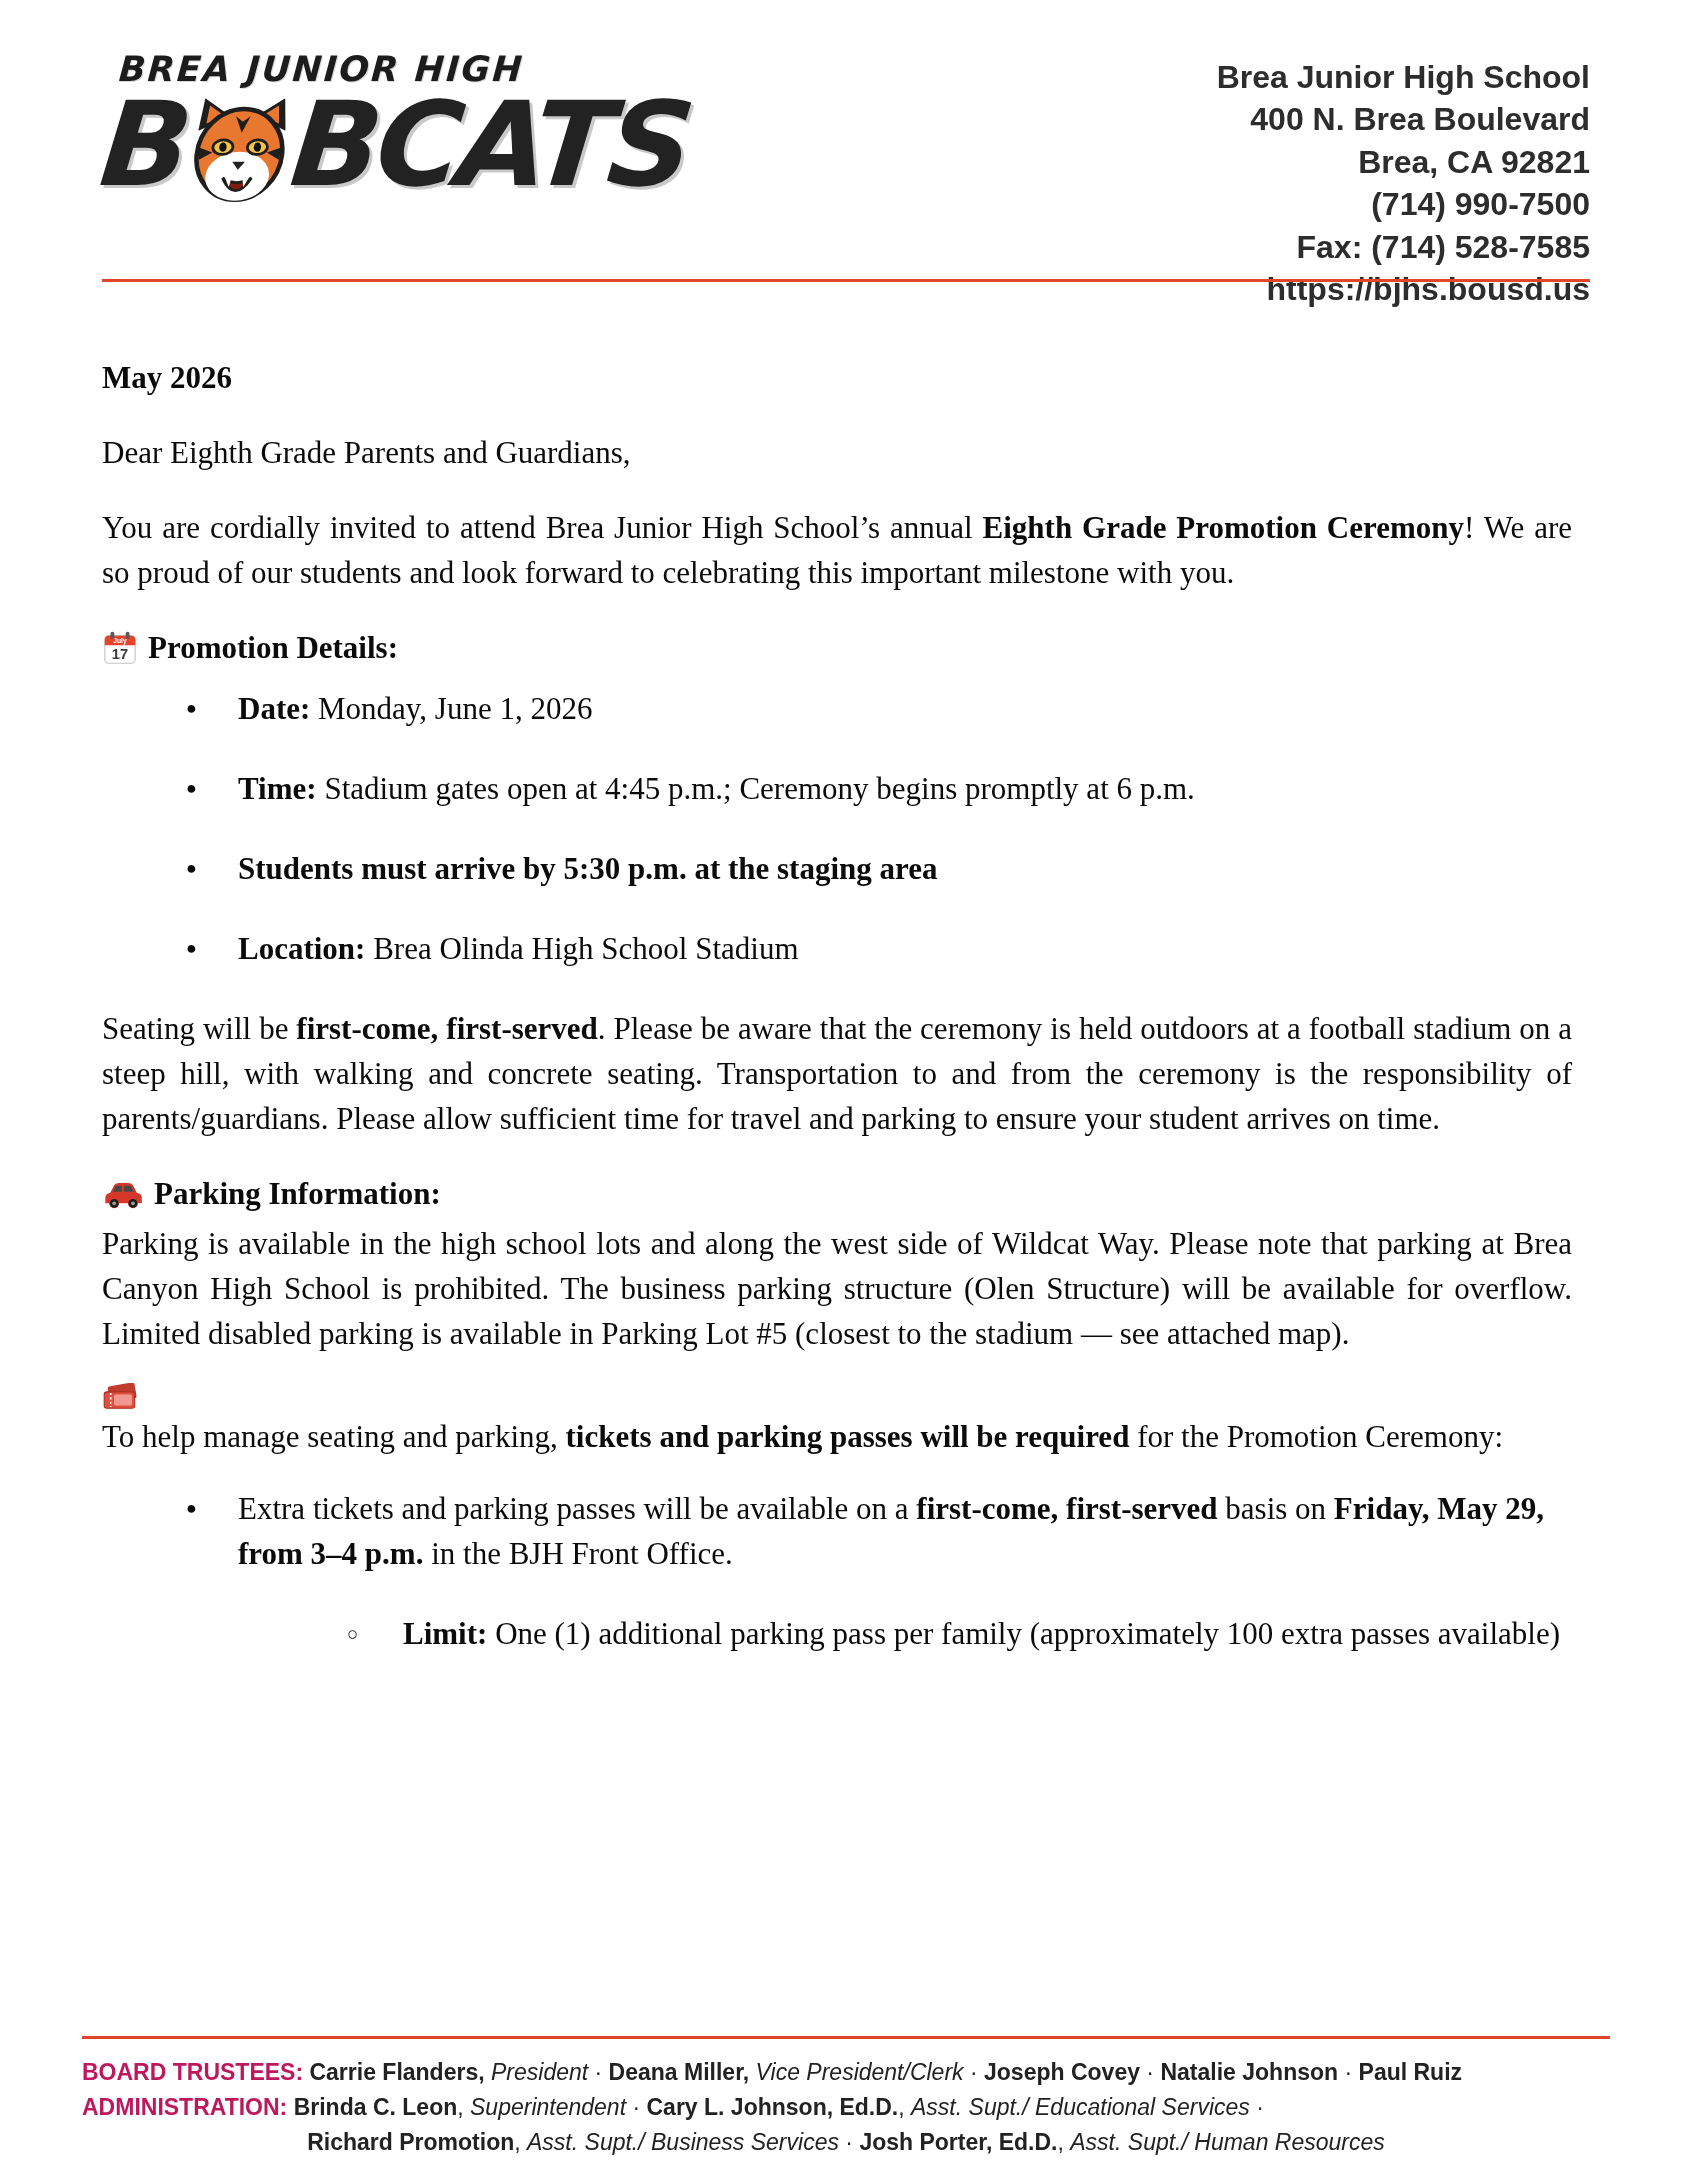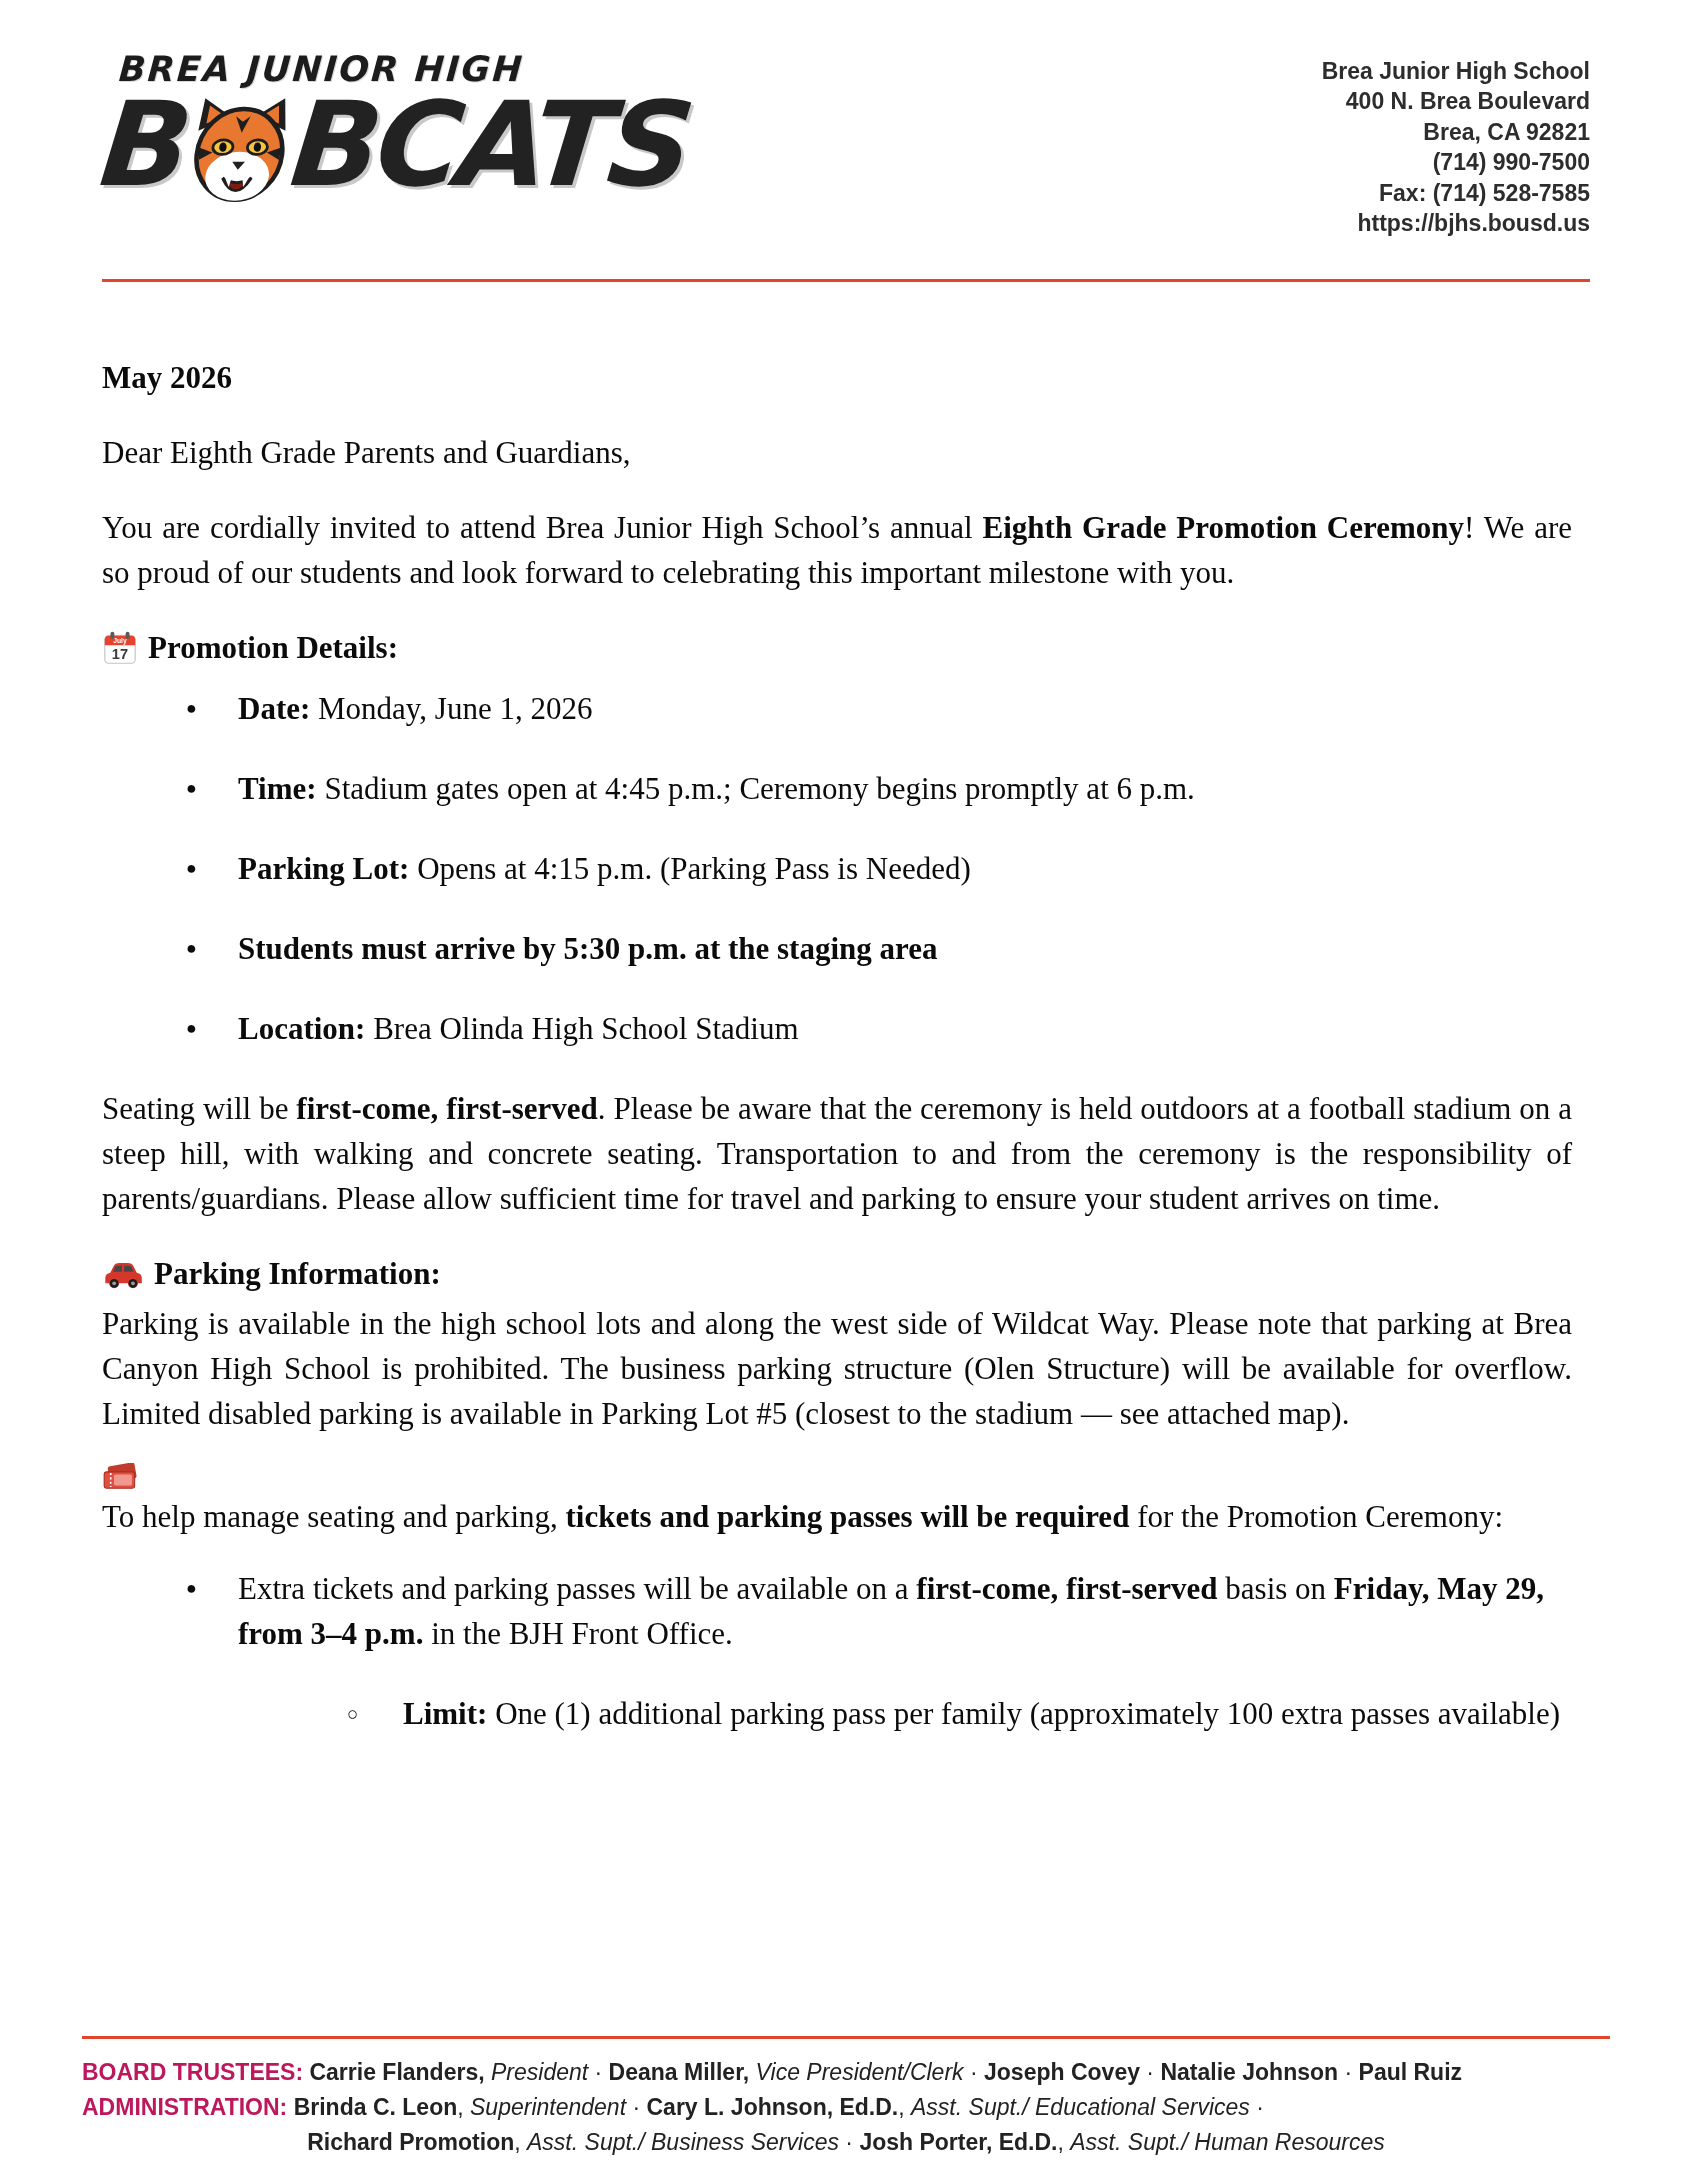--- a/index.html
+++ b/index.html
@@ -13,21 +13,21 @@
   .logo-top{font-family:"DejaVu Sans", sans-serif;font-weight:bold;font-style:italic;
             font-size:35px;letter-spacing:2.2px;color:#1c1c1c;transform:skewX(-4deg);
             text-shadow:1.1px 1.1px 0 #d7d7d7;margin-left:16.5px;}
   .logo-main{display:flex;align-items:center;font-family:"DejaVu Sans", sans-serif;
              font-weight:bold;font-style:italic;font-size:117px;line-height:1;
              letter-spacing:-4.4px;color:#222222;transform:skewX(-6deg);
              text-shadow:3.3px 2.7px 0 #c9c9c9;margin-top:-4.4px;}
   .logo-main svg{margin:0 -2.2px 0 -1.1px;transform:translateY(7.7px);}
 
   .contact{text-align:right;font-family:"Liberation Sans", sans-serif;font-weight:bold;
-           font-size:23px;line-height:1.33;color:#2d2d2d;padding-top:6.6px;}
+           font-size:32px;line-height:1.33;color:#2d2d2d;padding-top:6.6px;}
   .contact .site{color:#2d2d2d;}
 
   .rule-top{position:absolute;top:279px;left:102px;right:102px;height:0;
             border-top:3.8px solid #E2452B;}
 
   
   .content{position:absolute;top:355px;left:102px;right:120px;font-size:31px;line-height:45px;}
   .content p{margin:0 0 30px 0;}
   .just{text-align:justify;}
   .b{font-weight:bold;}
@@ -114,21 +114,20 @@
         <rect x="42" y="3" width="7" height="13" rx="3.5" fill="#5a5a5a"></rect>
         <text x="32" y="23" font-size="12" fill="#ffffff" text-anchor="middle" font-family="sans-serif" font-weight="bold">July</text>
         <text x="32" y="51" font-size="26" fill="#3a3a3a" text-anchor="middle" font-family="sans-serif" font-weight="bold">17</text>
       </svg>
       <span>Promotion Details:</span>
     </h3>
 
     <ul class="bullets">
       <li><span class="b">Date:</span><span> Monday, June 1, 2026</span></li>
       <li><span class="b">Time:</span><span> Stadium gates open at 4:45 p.m.; Ceremony begins promptly at 6 p.m.</span></li>
-      <li><span class="b">Parking Lot:</span><span> Opens at 4:15 p.m. (Parking Pass is Needed)</span></li>
       <li><span class="b">Students must arrive by 5:30 p.m. at the staging area</span></li>
       <li><span class="b">Location:</span><span> Brea Olinda High School Stadium</span></li>
     </ul>
 
     <p class="just" style="margin-top:20px;"><span>Seating will be </span><span class="b">first-come, first-served</span><span>. Please be aware that the ceremony is held outdoors at a football stadium on a steep hill, with walking and concrete seating. Transportation to and from the ceremony is the responsibility of parents/guardians. Please allow sufficient time for travel and parking to ensure your student arrives on time.</span></p>
 
     <h3 class="hd tight-after">
       <svg width="42" height="29" viewBox="0 0 76 52" aria-hidden="true">
         <path d="M6 32 Q6 25 15 23 L21 11 Q24 5 31 5 H47 Q54 5 57 11 L63 23 Q72 25 72 32 V42 H65 A9 9 0 0 1 47 42 H31 A9 9 0 0 1 13 42 H6 Z" fill="#d5382a"></path>
         <path d="M25 10 H36 V21 H20 Z" fill="#474747"></path>

